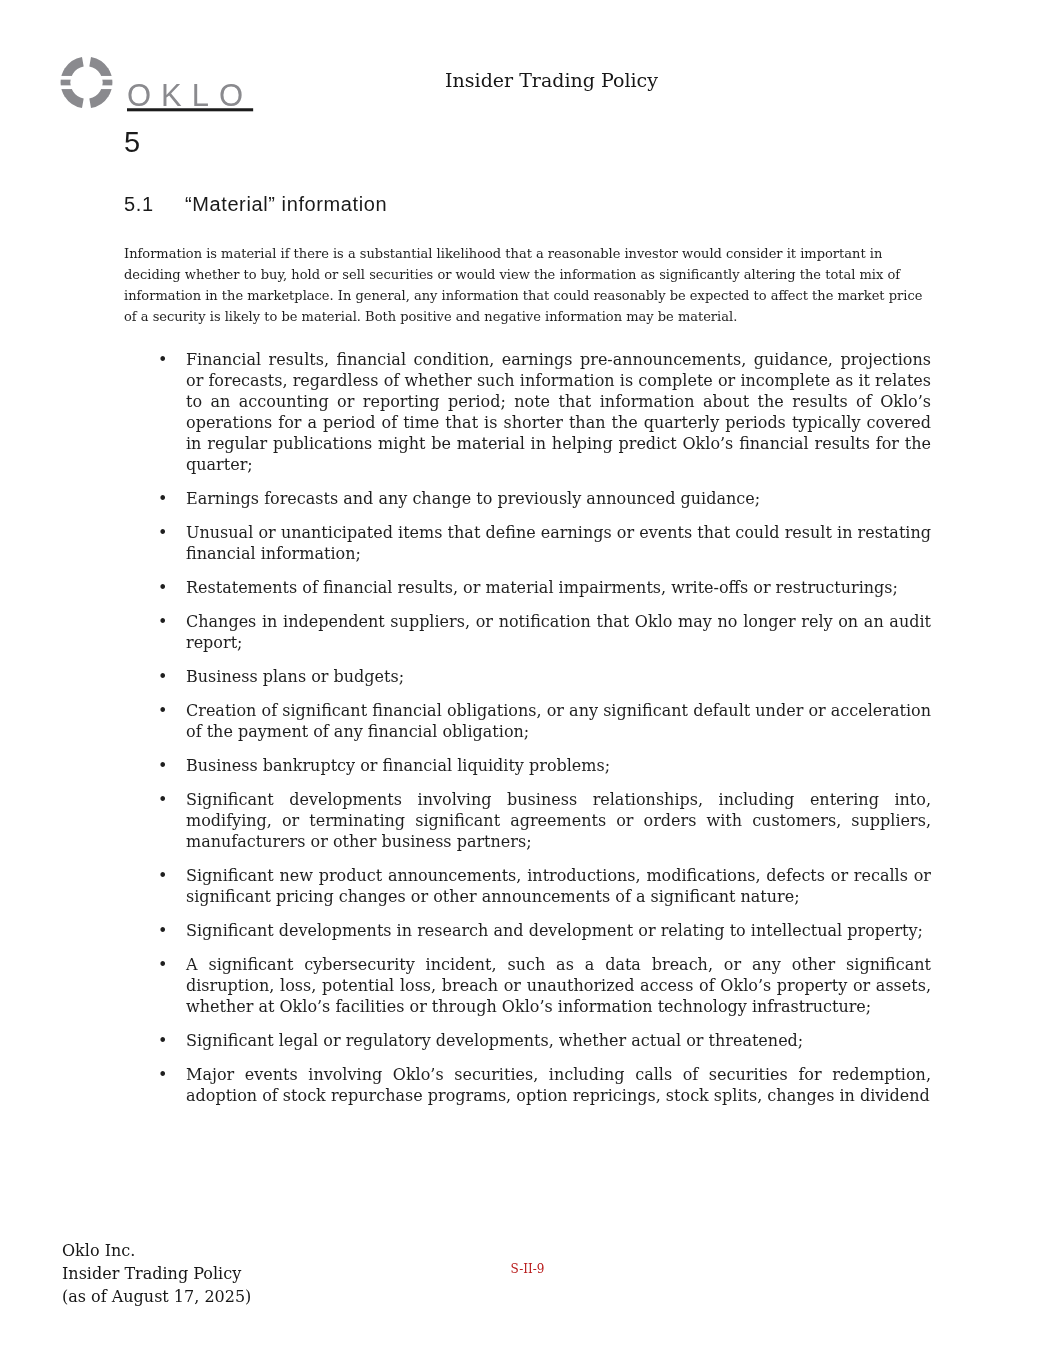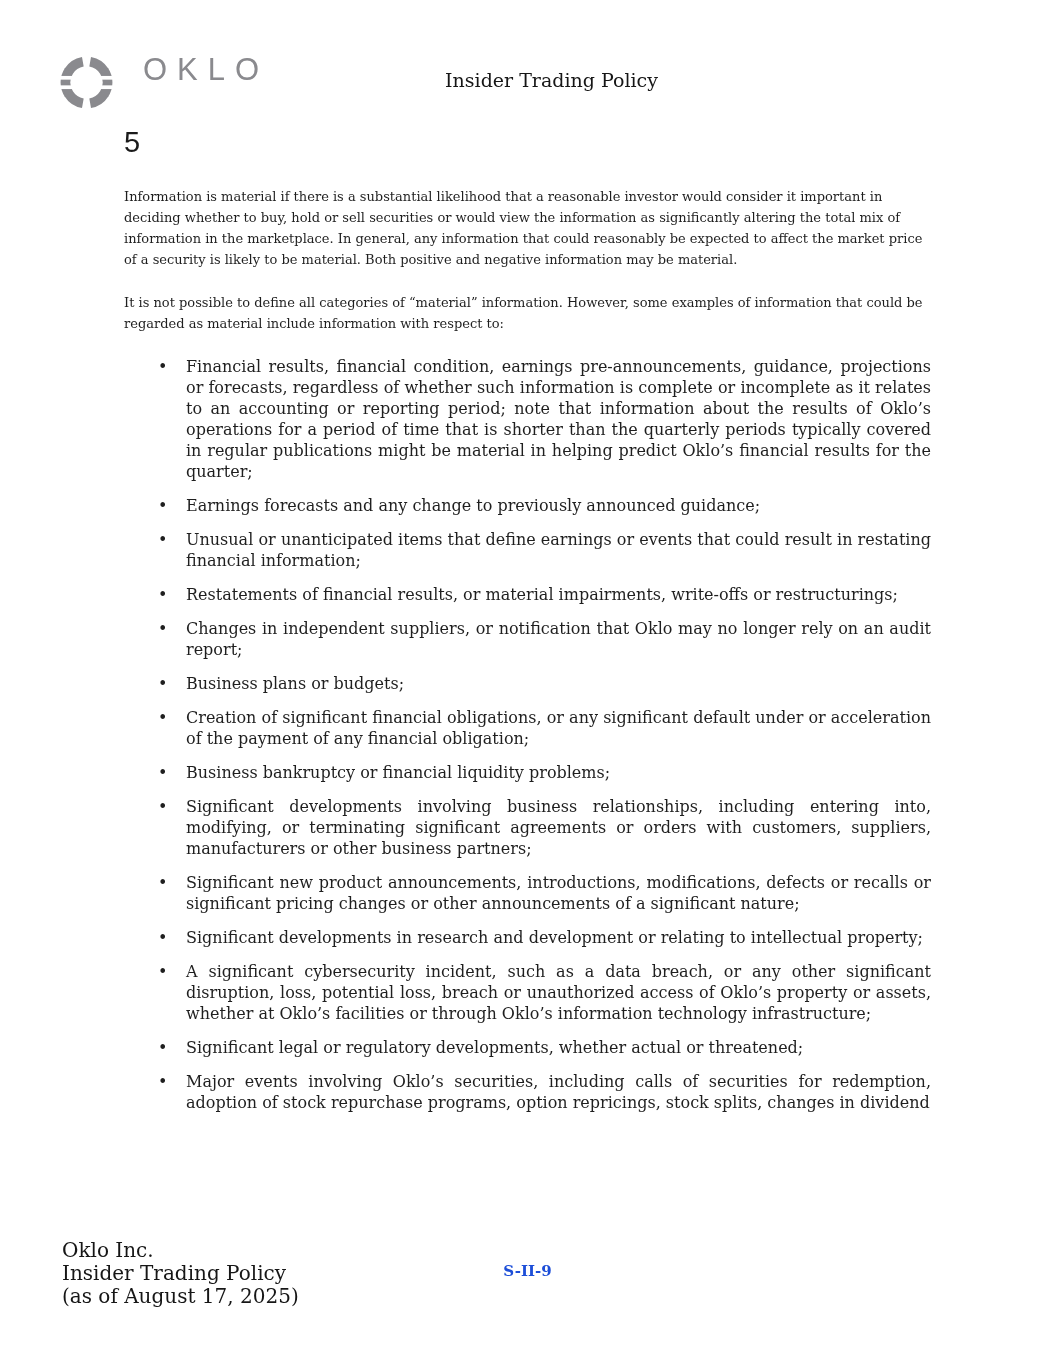--- a/index.html
+++ b/index.html
@@ -9,21 +9,21 @@
     font-family: "DejaVu Serif", serif;
     color: #1c1c1c;
     overflow: hidden;
     position: relative;
   }
   .page { position: relative; width: 1055px; height: 1365px; background: #fff; }
 
   
   .logo {
     position: absolute; left: 58px; top: 54px;
-    display: flex; align-items: flex-start; gap: 28px;
+    display: flex; align-items: flex-end; gap: 12px; text-decoration: underline;
   }
   .logo-mark { width: 57px; height: 57px; display: block; }
   .logo-word {
     font-family: "Liberation Sans", sans-serif;
     font-size: 31px; font-weight: 400;
     letter-spacing: 10px;
     color: #8a8a8e;
     line-height: 1;
     transform: scaleY(1.02);
   }
@@ -66,29 +66,28 @@
     margin-bottom: 13px;
     font-size: 16px; line-height: 21px;
     color: #1f1f1f;
   }
   .bmark { width: 28px; flex-shrink: 0; }
   .btext { flex: 1; text-align: justify; }
 
   
   .footer-left {
     position: absolute; left: 62px; top: 1239px;
-    font-size: 20px; line-height: 23px;
+    font-size: 16px; line-height: 23px;
     color: #161616;
   }
   .footer-page {
     position: absolute; top: 1262px; left: 0; width: 1055px;
     text-align: center;
-    font-size: 15px;
-    color: #1d4ed8;
-    font-weight: bold;
+    font-size: 12px;
+    color: #b91c1c;
   }
 </style>
 </head>
 <body>
 
 <div class="page">
 
   <div class="logo">
     <svg class="logo-mark" viewBox="0 0 100 100" xmlns="http://www.w3.org/2000/svg" aria-hidden="true">
       <g stroke="#8a8a8e" stroke-width="17" fill="none" stroke-linecap="butt">
@@ -117,23 +116,26 @@
   </div>
 
   <div class="header-title">Insider Trading Policy</div>
 
   <main>
 
     <h1 class="section-heading">
       <span class="h-num">5</span>
     </h1>
 
+    <h2 class="subsection-heading">
+      <span class="h-num">5.1</span>
+      <span>“Material” information</span>
+    </h2>
 
     <p class="body-paragraph">Information is material if there is a substantial likelihood that a reasonable investor would consider it important in deciding whether to buy, hold or sell securities or would view the information as significantly altering the total mix of information in the marketplace. In general, any information that could reasonably be expected to affect the market price of a security is likely to be material. Both positive and negative information may be material.</p>
-    <p class="body-paragraph">It is not possible to define all categories of “material” information. However, some examples of information that could be regarded as material include information with respect to:</p>
 
     <ul class="bullet-list">
       <li class="bullet">
         <span class="bmark">•</span>
         <span class="btext">Financial results, financial condition, earnings pre-announcements, guidance, projections or forecasts, regardless of whether such information is complete or incomplete as it relates to an accounting or reporting period; note that information about the results of Oklo’s operations for a period of time that is shorter than the quarterly periods typically covered in regular publications might be material in helping predict Oklo’s financial results for the quarter;</span>
       </li>
       <li class="bullet">
         <span class="bmark">•</span>
         <span class="btext">Earnings forecasts and any change to previously announced guidance;</span>
       </li>

